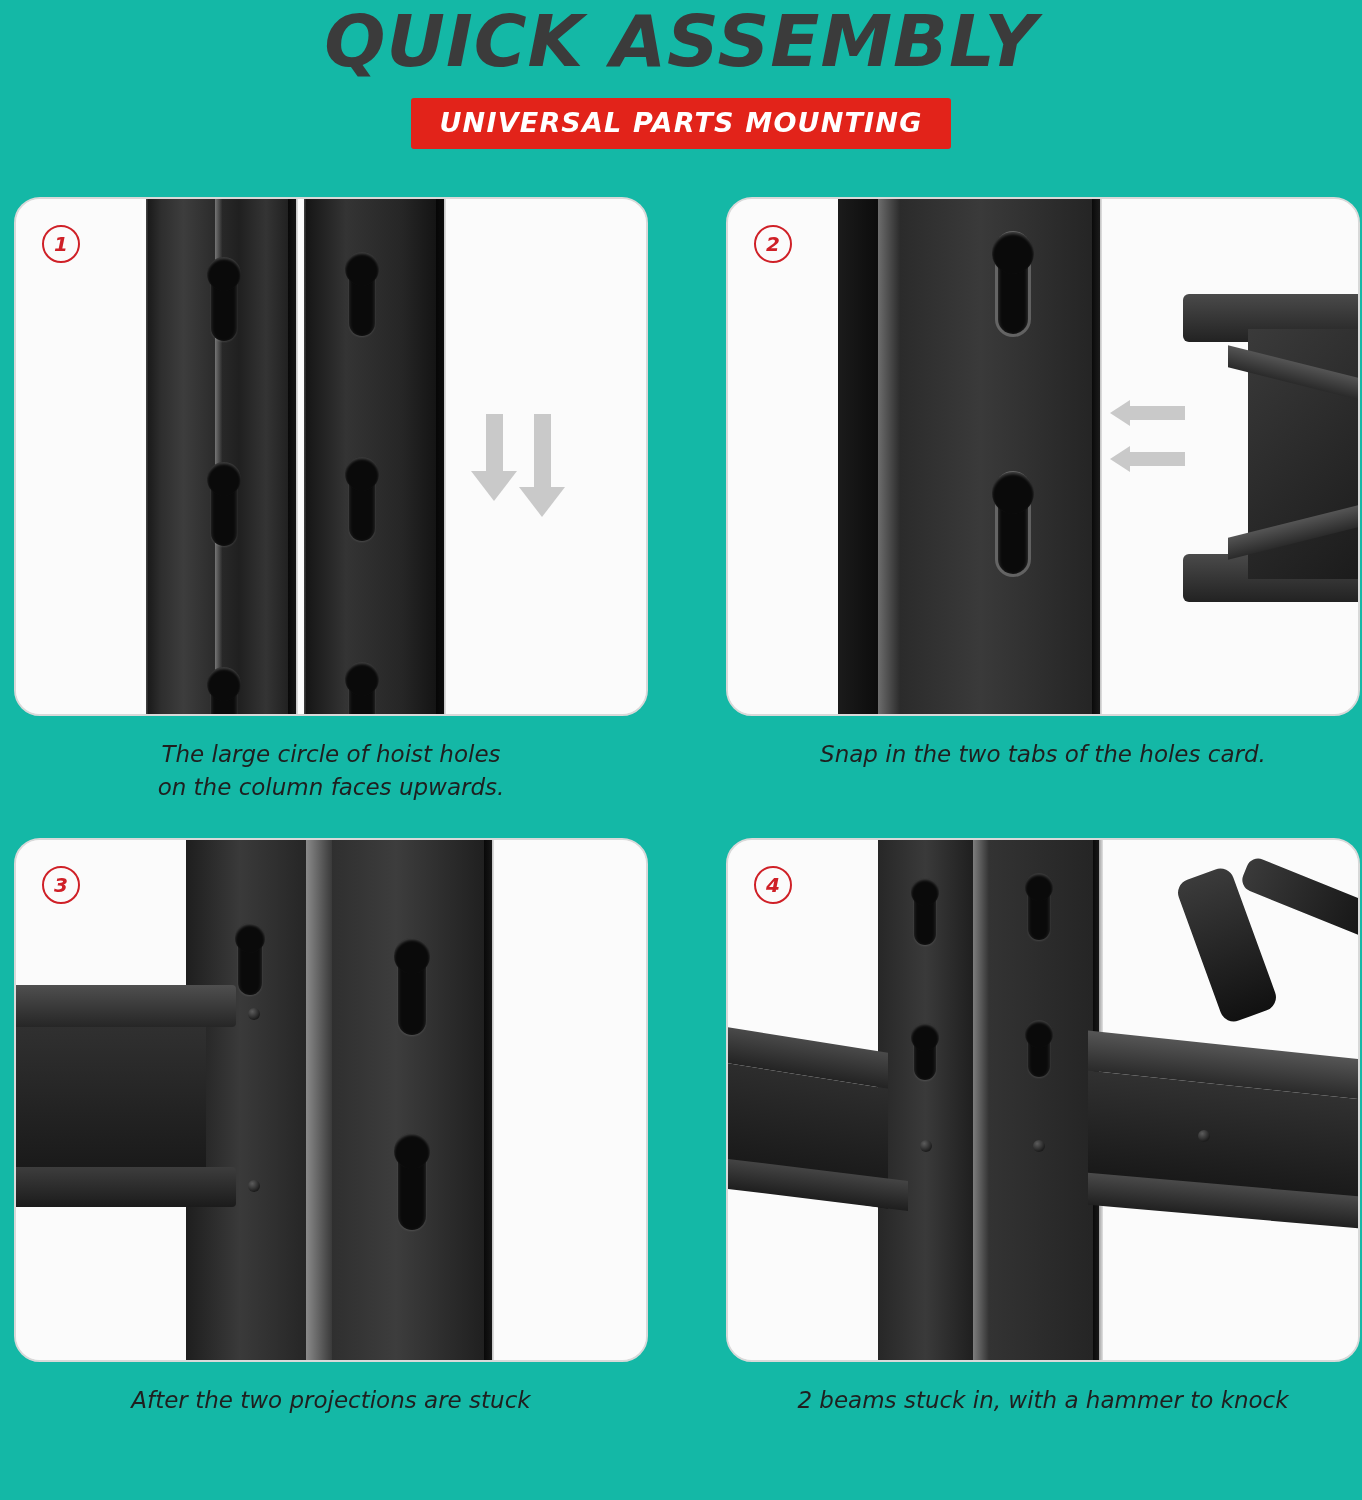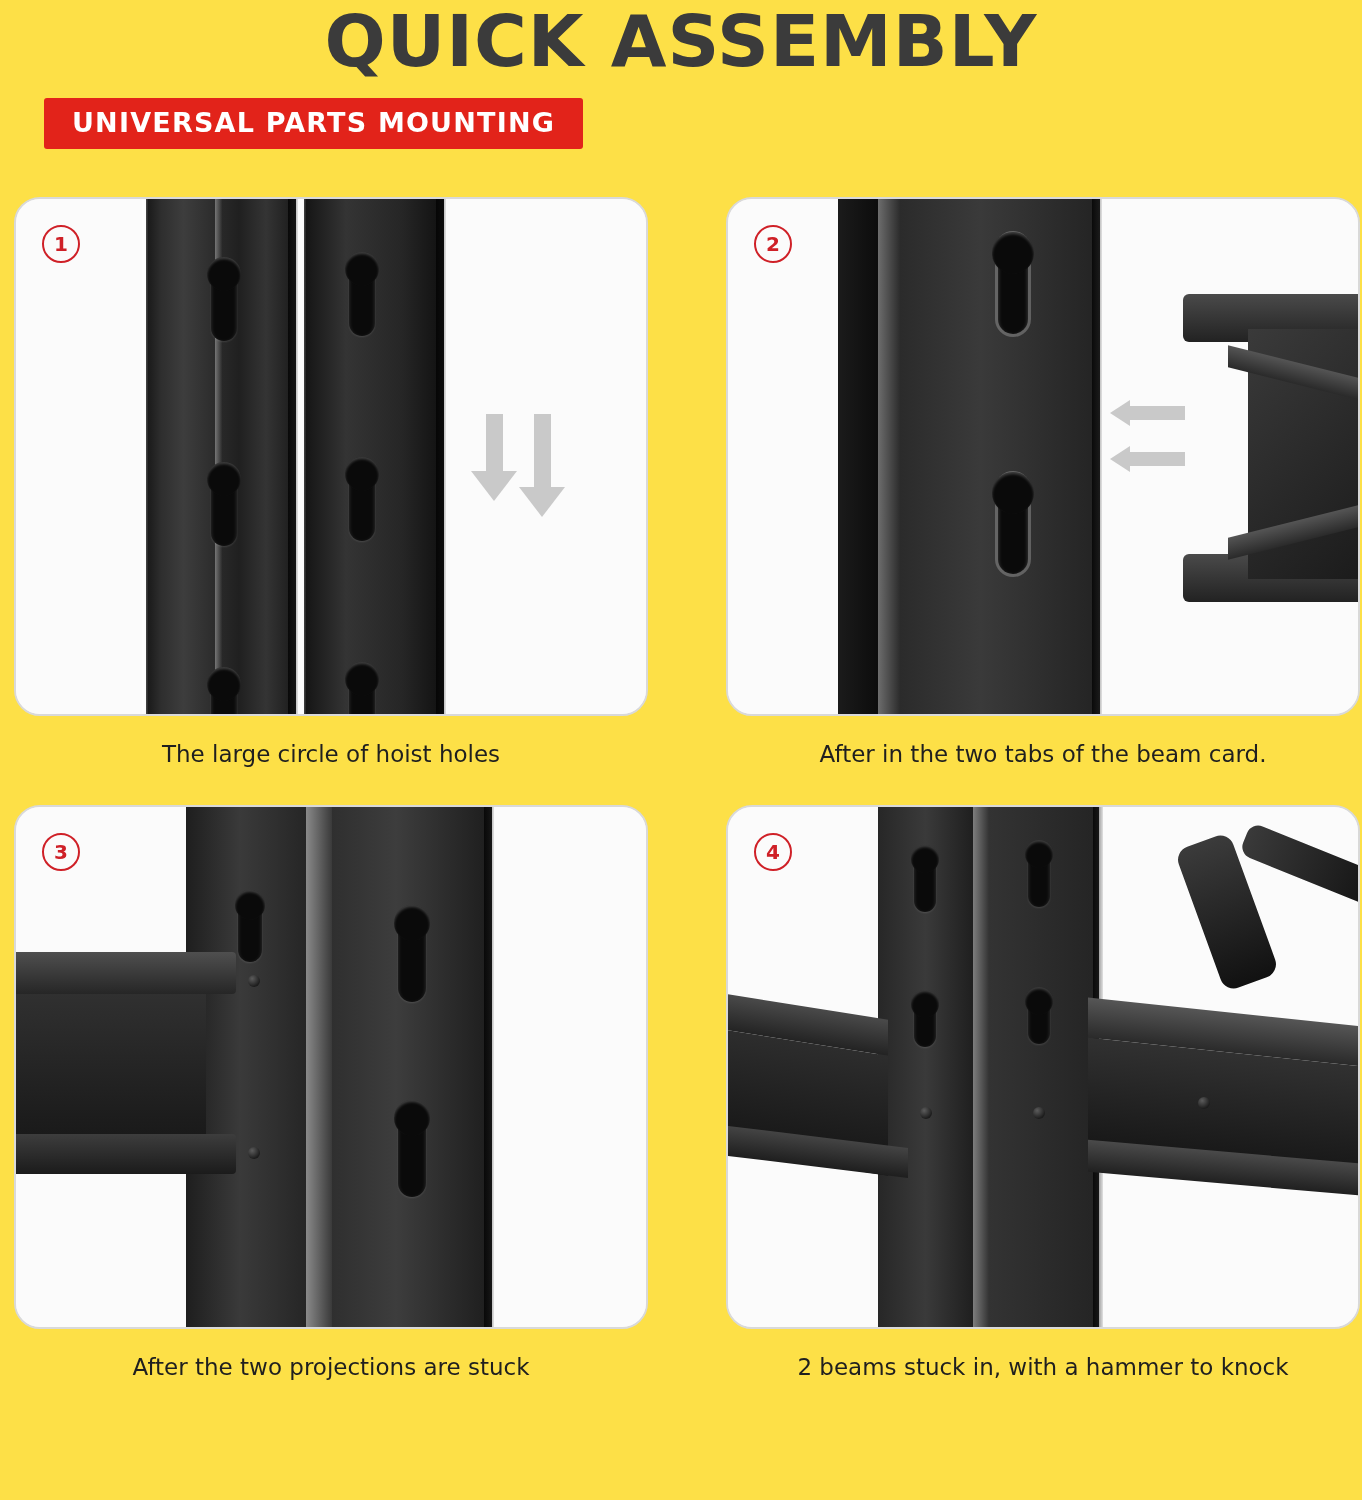--- a/index.html
+++ b/index.html
@@ -11,42 +11,42 @@
     width: 1362px;
     height: 1500px;
     font-family: "Liberation Sans", sans-serif;
     color: #2b2b2b;
     overflow: hidden;
   }
   .page {
     position: relative;
     width: 1362px;
     height: 1500px;
-    background: #fde047;
+    background: #14b8a6;
+    font-style: italic;
   }
 
   
   .header {
     padding-top: 4px;
     text-align: center;
   }
   .main-title {
     font-size: 72px;
     font-weight: bold;
     letter-spacing: 1px;
     color: #3b3b3b;
     line-height: 1.05;
     margin: 0;
     font-family: "DejaVu Sans", sans-serif;
   }
   .subtitle-wrap {
     margin-top: 18px;
     display: flex;
-    justify-content: flex-start;
-    margin-left: 44px;
+    justify-content: center;
   }
   .subtitle {
     background: #e2231a;
     color: #ffffff;
     font-size: 27px;
     font-weight: bold;
     letter-spacing: 1.2px;
     padding: 9px 28px 11px 28px;
     border-radius: 3px;
     display: inline-block;
@@ -252,20 +252,21 @@
         </div>
         <div>
           <div class="arr-shaft" style="left:518px; top:215px; width:17px; height:78px;"></div>
           <div class="arr-head-d" style="left:503px; top:288px;"></div>
         </div>
 
         <div class="badge">1</div>
       </div>
       <div class="caption">
         <span class="line">The large circle of hoist holes</span>
+        <span class="line">on the column faces upwards.</span>
       </div>
     </div>
 
     <div class="cell row1">
       <div class="photo">
         <div class="bg-white"></div>
 
         <div class="post" style="left:110px; width:40px; background:linear-gradient(90deg,#1b1b1b,#0c0c0c);"></div>
         <div class="post" style="left:150px; width:22px; background:linear-gradient(90deg,#6d6d6d,#2c2c2c);"></div>
         <div class="post" style="left:172px; width:200px; background:linear-gradient(90deg,#2b2b2b,#3a3a3a 40%,#232323 100%);"></div>
@@ -289,21 +290,21 @@
           <div class="arr-head-l" style="left:382px; top:201px;"></div>
         </div>
         <div>
           <div class="arr-shaft" style="left:402px; top:253px; width:55px; height:14px;"></div>
           <div class="arr-head-l" style="left:382px; top:247px;"></div>
         </div>
 
         <div class="badge">2</div>
       </div>
       <div class="caption">
-        <span class="line">After in the two tabs of the beam card.</span>
+        <span class="line">Snap in the two tabs of the holes card.</span>
       </div>
     </div>
 
     <div class="cell row2" style="margin-top:34px;">
       <div class="photo">
         <div class="bg-white"></div>
 
         <div class="post" style="left:170px; width:120px; background:linear-gradient(90deg,#1e1e1e,#3a3a3a 45%,#262626);"></div>
         <div class="post" style="left:290px; width:26px; background:linear-gradient(90deg,#8a8a8a,#3a3a3a);"></div>
         <div class="post" style="left:316px; width:160px; background:linear-gradient(90deg,#2f2f2f,#3d3d3d 40%,#1d1d1d);"></div>

